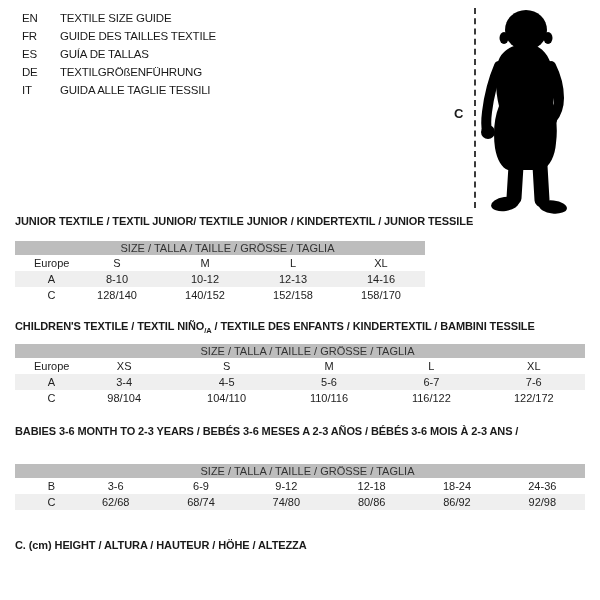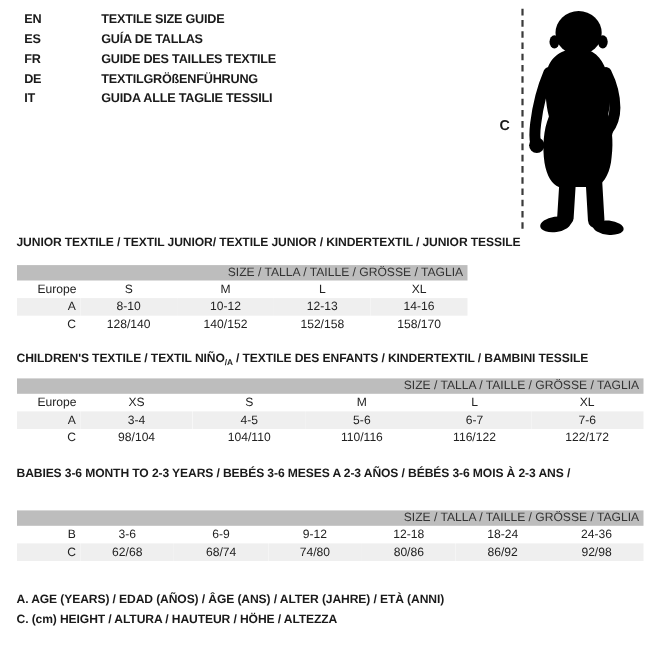--- a/index.html
+++ b/index.html
@@ -8,57 +8,57 @@
     background: #ffffff;
     font-family: "Liberation Sans", sans-serif;
     color: #1a1a1a;
     position: relative;
     overflow: hidden;
   }
   .abs { position: absolute; }
 
   
   .lang-block { left: 22px; top: 9px; }
-  .lang-row { display: flex; line-height: 18px; font-weight: bold; font-size: 11.5px; letter-spacing: -0.2px; gap: 32px; }
+  .lang-row { display: flex; line-height: 18px; font-weight: normal; font-size: 11.5px; letter-spacing: -0.2px; }
   .lang-code { width: 38px; }
 
   
   .measure-line { left: 474px; top: 8px; height: 200px; width: 0; border-left: 2px dashed #3a3a3a; }
   .measure-label { left: 454px; top: 106px; font-weight: bold; font-size: 13px; }
   .toddler-svg { left: 478px; top: 6px; }
 
   
   .section-title { font-weight: bold; font-size: 11px; letter-spacing: -0.1px; white-space: nowrap; }
   .section-title sub { font-size: 7.5px; }
 
   
   table.size-table { border-collapse: collapse; table-layout: fixed; font-size: 11px; }
   table.size-table td { height: 16px; padding: 0 4px; text-align: center; color: #222; overflow: hidden; white-space: nowrap; }
-  table.size-table td:first-child { text-align: right; padding-left: 19px; }
+  table.size-table td:first-child { text-align: center; padding-left: 19px; }
   table.size-table tr.size-bar td { background: #bdbdbd; color: #333; height: 14px; }
   table.size-table tr.shaded td { background: #efefef; }
 
   
   .notes { left: 15px; top: 536px; font-weight: bold; font-size: 11px; line-height: 18px; letter-spacing: -0.1px; }
 </style>
 </head>
 <body>
 
 <div class="abs lang-block">
   <div class="lang-row">
     <span class="lang-code">EN</span>
     <span>TEXTILE SIZE GUIDE</span>
   </div>
   <div class="lang-row">
+    <span class="lang-code">FR</span>
+    <span>GUIDE DES TAILLES TEXTILE</span>
+  </div>
+  <div class="lang-row">
     <span class="lang-code">ES</span>
     <span>GUÍA DE TALLAS</span>
-  </div>
-  <div class="lang-row">
-    <span class="lang-code">FR</span>
-    <span>GUIDE DES TAILLES TEXTILE</span>
   </div>
   <div class="lang-row">
     <span class="lang-code">DE</span>
     <span>TEXTILGRÖßENFÜHRUNG</span>
   </div>
   <div class="lang-row">
     <span class="lang-code">IT</span>
     <span>GUIDA ALLE TAGLIE TESSILI</span>
   </div>
 </div>
@@ -196,15 +196,14 @@
         <td>68/74</td>
         <td>74/80</td>
         <td>80/86</td>
         <td>86/92</td>
         <td>92/98</td>
       </tr>
     </tbody>
   </table>
 
 <div class="abs notes">
-  <div>A. AGE (YEARS) / EDAD (AÑOS) / ÂGE (ANS) / ALTER (JAHRE) / ETÀ (ANNI)</div>
   <div>C. (cm) HEIGHT / ALTURA / HAUTEUR / HÖHE / ALTEZZA</div>
 </div>
 
 </body></html>

